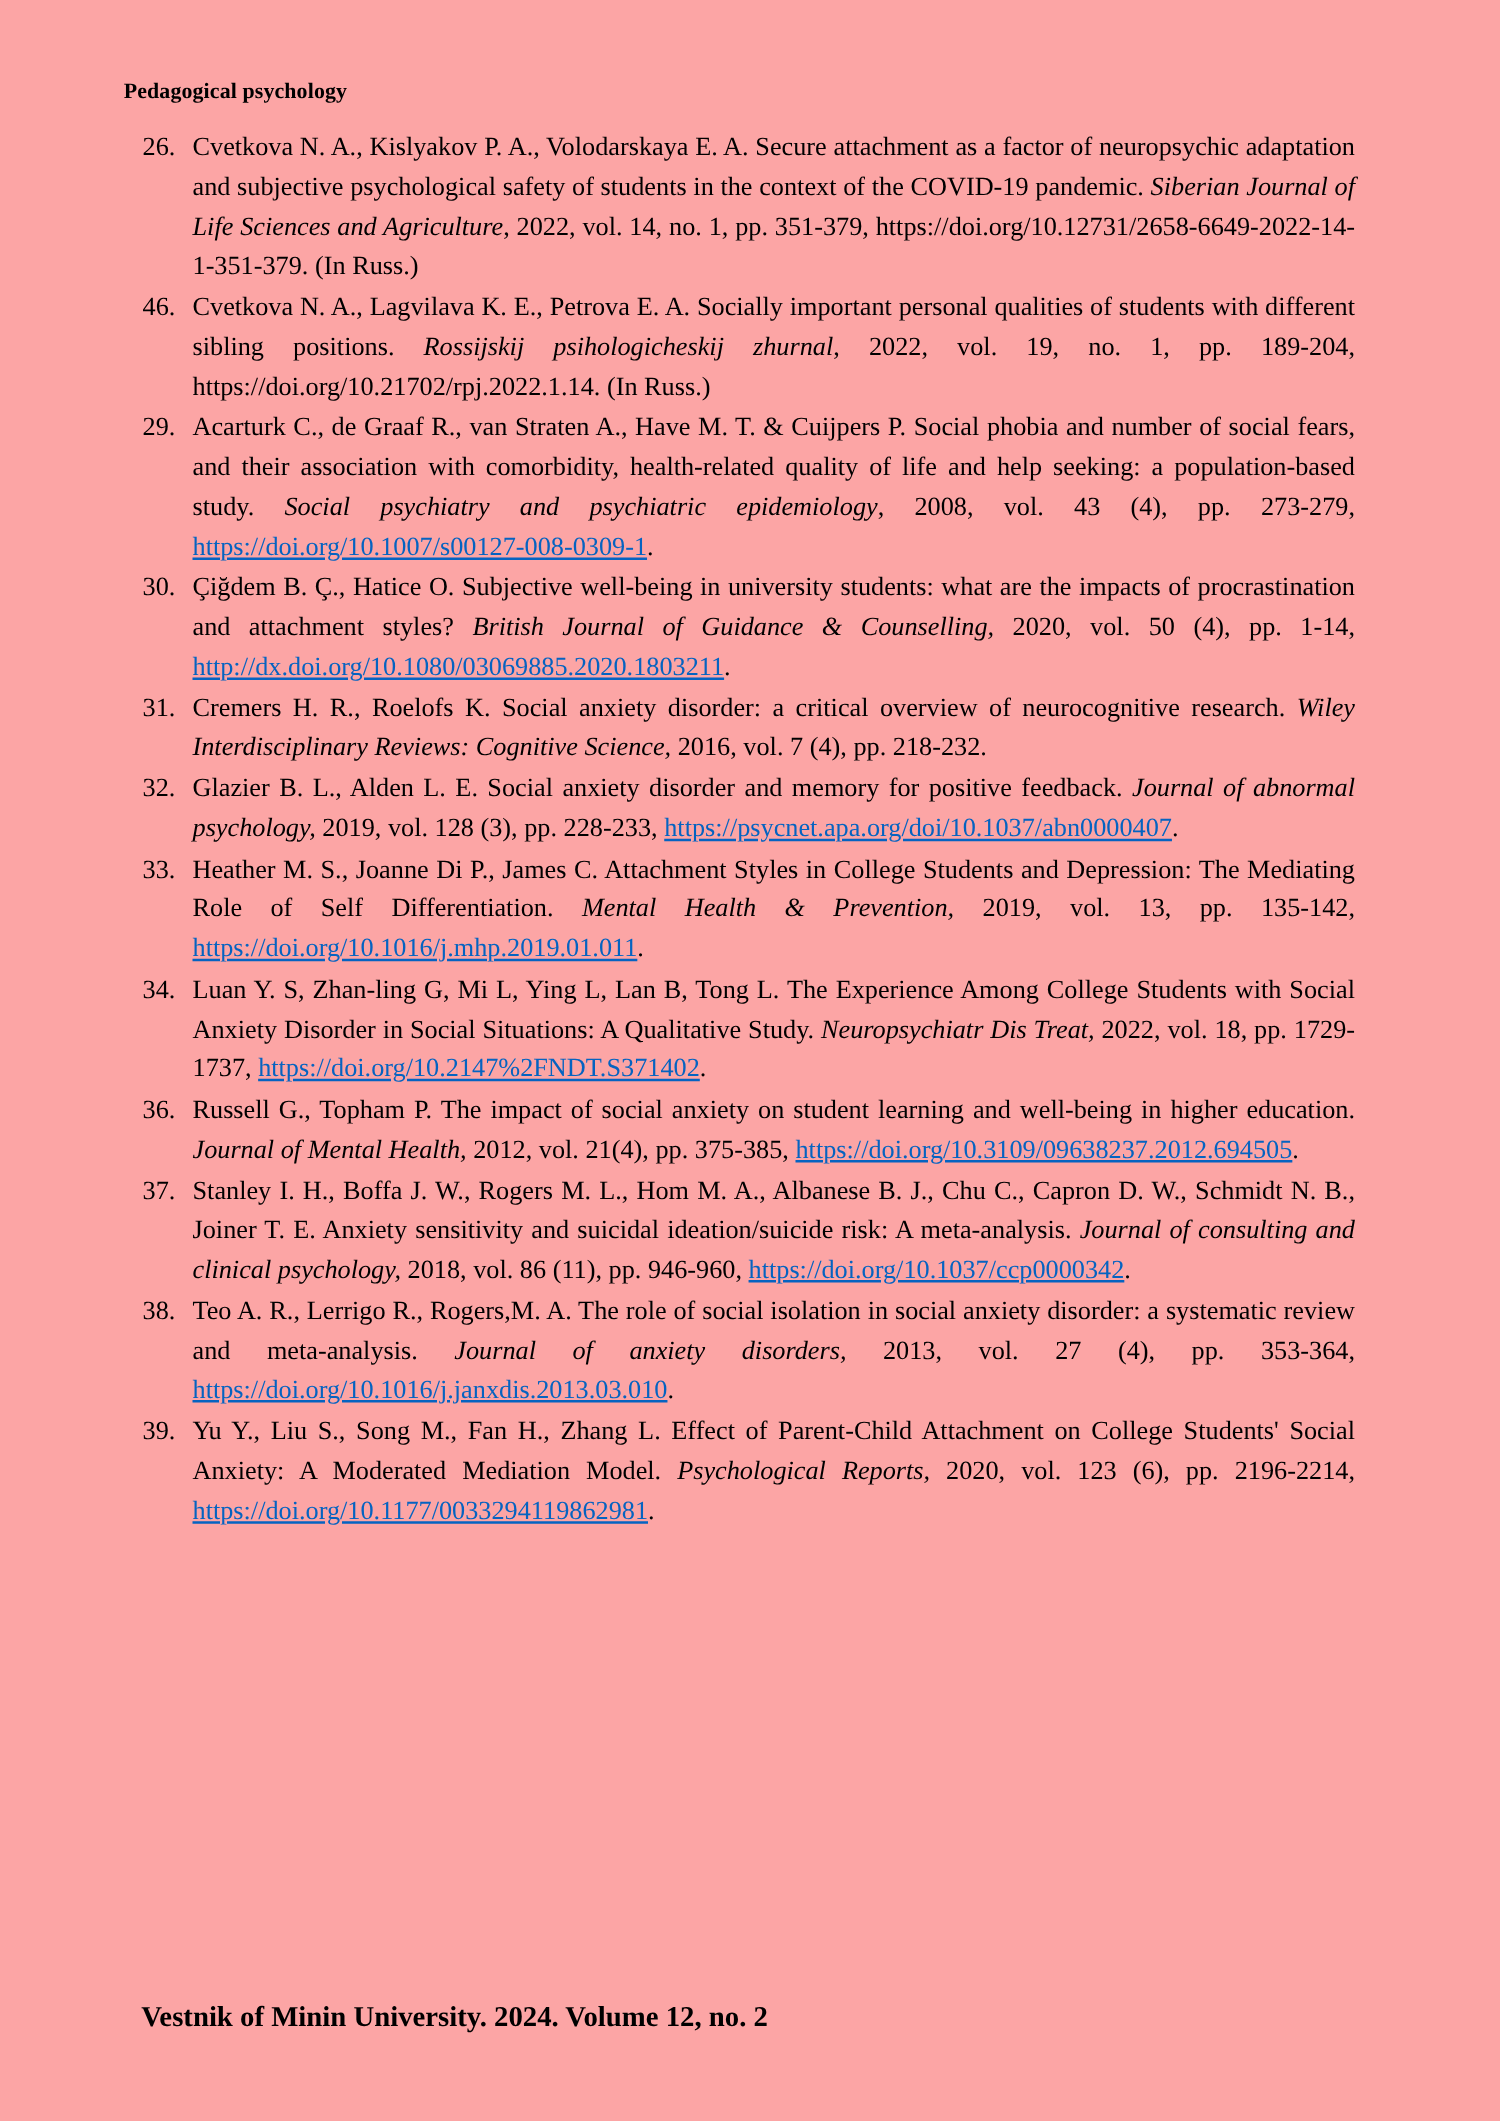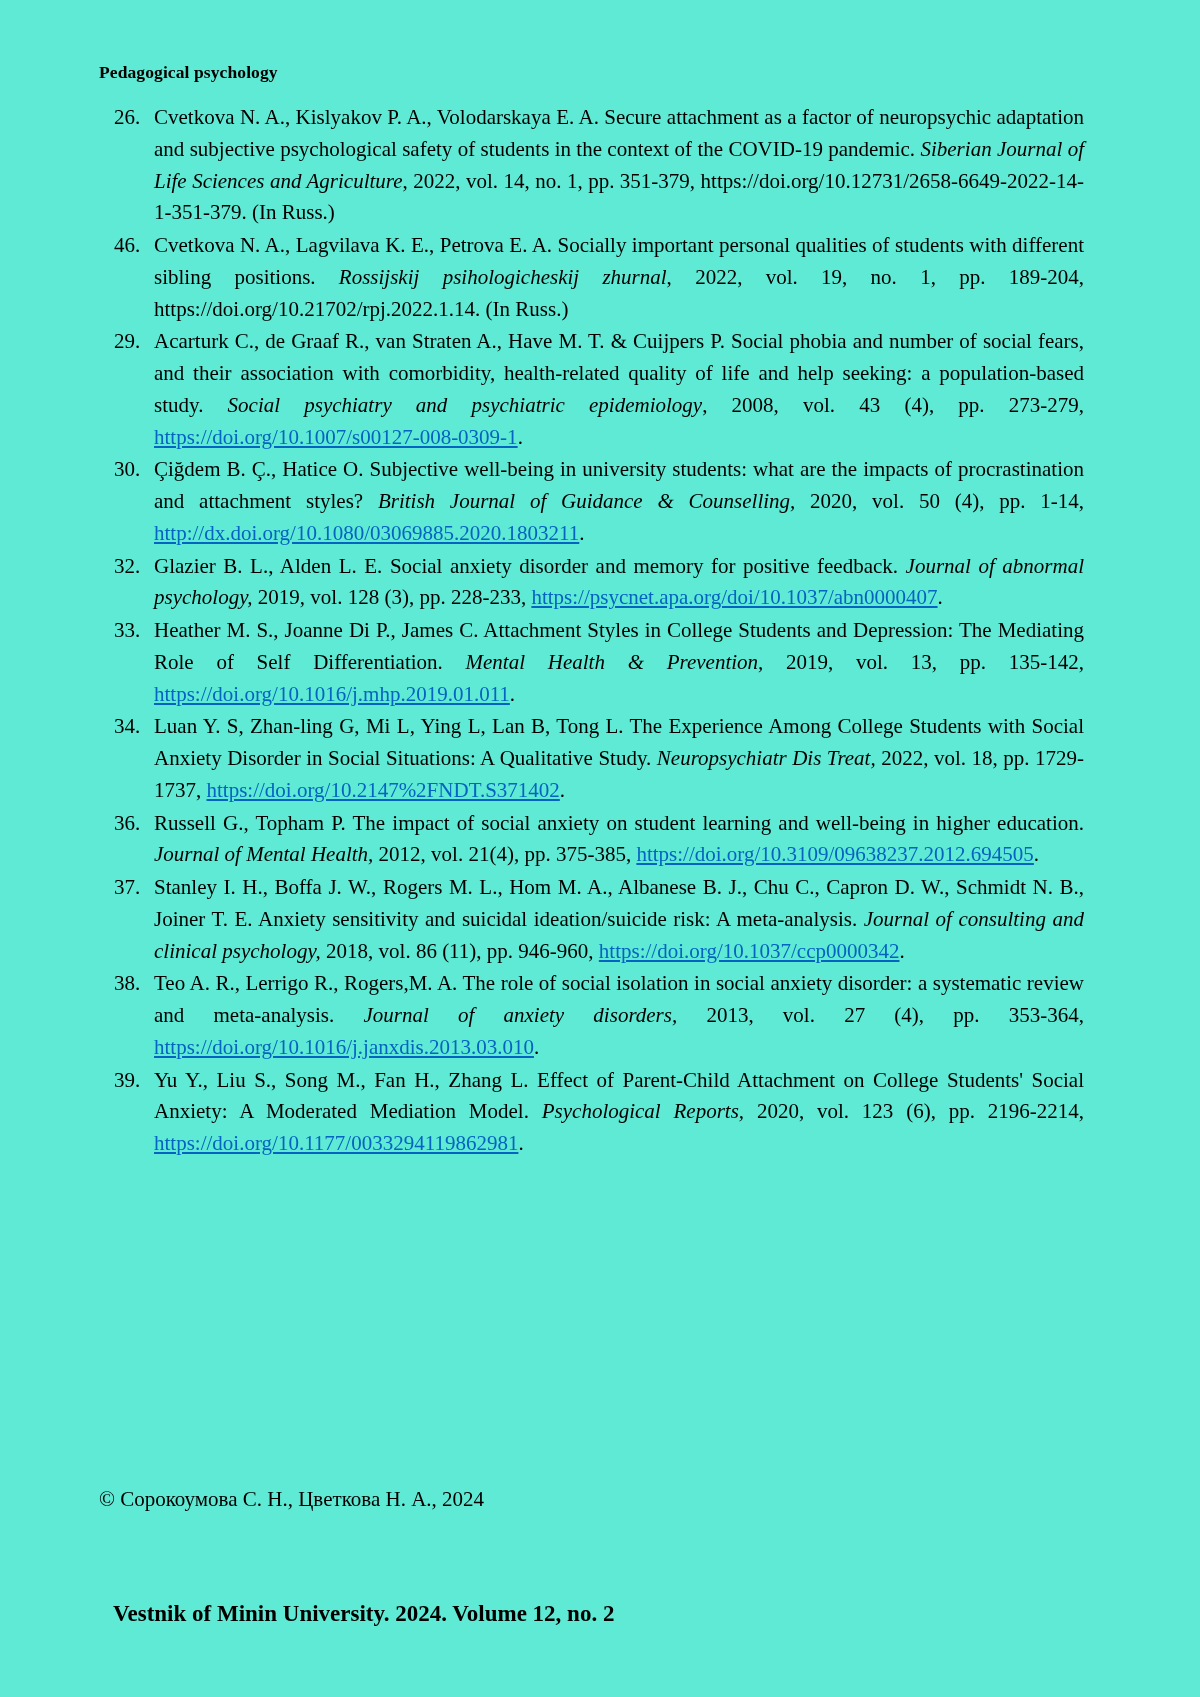--- a/index.html
+++ b/index.html
@@ -1,20 +1,20 @@
 <!DOCTYPE html>
 <html><head>
 <meta charset="utf-8">
 <style>
   html, body { margin: 0; padding: 0; background: #ffffff; }
   .page {
     position: relative;
     width: 1200px;
     height: 1697px;
-    background: #5eead4;
+    background: #fca5a5;
     color: #000000;
     font-family: "Liberation Serif", "DejaVu Serif", serif;
     overflow: hidden;
   }
   .running-head {
     position: absolute;
     left: 99px;
     top: 62px;
     font-size: 17.5px;
     font-weight: bold;
@@ -64,25 +64,25 @@
 <body>
 
 <div class="page">
   <div class="running-head">Pedagogical psychology</div>
 
   <div class="refs">
       <p class="ref"><span class="ref-num">26.</span><span class="normal">Cvetkova N. A., Kislyakov P. A., Volodarskaya E. A. Secure attachment as a factor of neuropsychic adaptation and subjective psychological safety of students in the context of the COVID-19 pandemic. </span><span class="italic">Siberian Journal of Life Sciences and Agriculture</span><span class="normal">, 2022, vol. 14, no. 1, pp. 351-379, https://doi.org/10.12731/2658-6649-2022-14-1-351-379. (In Russ.)</span></p>
       <p class="ref"><span class="ref-num">46.</span><span class="normal">Cvetkova N. A., Lagvilava K. E., Petrova E. A. Socially important personal qualities of students with different sibling positions. </span><span class="italic">Rossijskij psihologicheskij zhurnal</span><span class="normal">, 2022, vol. 19, no. 1, pp. 189-204, https://doi.org/10.21702/rpj.2022.1.14. (In Russ.)</span></p>
       <p class="ref"><span class="ref-num">29.</span><span class="normal">Acarturk C., de Graaf R., van Straten A., Have M. T. &amp; Cuijpers P. Social phobia and number of social fears, and their association with comorbidity, health-related quality of life and help seeking: a population-based study. </span><span class="italic">Social psychiatry and psychiatric epidemiology</span><span class="normal">, 2008, vol. 43 (4), pp. 273-279, </span><a class="ref-link" href="#" style="color: rgb(5, 99, 193);">https://doi.org/10.1007/s00127-008-0309-1</a><span class="normal">.</span></p>
       <p class="ref"><span class="ref-num">30.</span><span class="normal">Çiğdem B. Ç., Hatice O. Subjective well-being in university students: what are the impacts of procrastination and attachment styles? </span><span class="italic">British Journal of Guidance &amp; Counselling,</span><span class="normal"> 2020, vol. 50 (4), pp. 1-14, </span><a class="ref-link" href="#" style="color: rgb(5, 99, 193);">http://dx.doi.org/10.1080/03069885.2020.1803211</a><span class="normal">.</span></p>
+      <p class="ref"><span class="ref-num">31.</span><span class="normal">Cremers H. R., Roelofs K. Social anxiety disorder: a critical overview of neurocognitive research. </span><span class="italic">Wiley Interdisciplinary Reviews: Cognitive Science,</span><span class="normal"> 2016, vol. 7 (4), pp. 218-232.</span></p>
       <p class="ref"><span class="ref-num">32.</span><span class="normal">Glazier B. L., Alden L. E. Social anxiety disorder and memory for positive feedback. </span><span class="italic">Journal of abnormal psychology,</span><span class="normal"> 2019, vol. 128 (3), pp. 228-233, </span><a class="ref-link" href="#" style="color: rgb(5, 99, 193);">https://psycnet.apa.org/doi/10.1037/abn0000407</a><span class="normal">.</span></p>
       <p class="ref"><span class="ref-num">33.</span><span class="normal">Heather M. S., Joanne Di P., James C. Attachment Styles in College Students and Depression: The Mediating Role of Self Differentiation. </span><span class="italic">Mental Health &amp; Prevention,</span><span class="normal"> 2019, vol. 13, pp. 135-142, </span><a class="ref-link" href="#" style="color: rgb(5, 99, 193);">https://doi.org/10.1016/j.mhp.2019.01.011</a><span class="normal">.</span></p>
       <p class="ref"><span class="ref-num">34.</span><span class="normal">Luan Y. S, Zhan-ling G, Mi L, Ying L, Lan B, Tong L. The Experience Among College Students with Social Anxiety Disorder in Social Situations: A Qualitative Study. </span><span class="italic">Neuropsychiatr Dis Treat,</span><span class="normal"> 2022, vol. 18, pp. 1729-1737, </span><a class="ref-link" href="#" style="color: rgb(5, 99, 193);">https://doi.org/10.2147%2FNDT.S371402</a><span class="normal">.</span></p>
       <p class="ref"><span class="ref-num">36.</span><span class="normal">Russell G., Topham P. The impact of social anxiety on student learning and well-being in higher education. </span><span class="italic">Journal of Mental Health,</span><span class="normal"> 2012, vol. 21(4), pp. 375-385, </span><a class="ref-link" href="#" style="color: rgb(5, 99, 193);">https://doi.org/10.3109/09638237.2012.694505</a><span class="normal">.</span></p>
       <p class="ref"><span class="ref-num">37.</span><span class="normal">Stanley I. H., Boffa J. W., Rogers M. L., Hom M. A., Albanese B. J., Chu C., Capron D. W., Schmidt N. B., Joiner T. E. Anxiety sensitivity and suicidal ideation/suicide risk: A meta-analysis. </span><span class="italic">Journal of consulting and clinical psychology,</span><span class="normal"> 2018, vol. 86 (11), pp. 946-960, </span><a class="ref-link" href="#" style="color: rgb(5, 99, 193);">https://doi.org/10.1037/ccp0000342</a><span class="normal">.</span></p>
       <p class="ref"><span class="ref-num">38.</span><span class="normal">Teo A. R., Lerrigo R., Rogers,M. A. The role of social isolation in social anxiety disorder: a systematic review and meta-analysis. </span><span class="italic">Journal of anxiety disorders,</span><span class="normal"> 2013, vol. 27 (4), pp. 353-364, </span><a class="ref-link" href="#" style="color: rgb(5, 99, 193);">https://doi.org/10.1016/j.janxdis.2013.03.010</a><span class="normal">.</span></p>
       <p class="ref"><span class="ref-num">39.</span><span class="normal">Yu Y., Liu S., Song M., Fan H., Zhang L. Effect of Parent-Child Attachment on College Students' Social Anxiety: A Moderated Mediation Model. </span><span class="italic">Psychological Reports,</span><span class="normal"> 2020, vol. 123 (6), pp. 2196-2214, </span><a class="ref-link" href="#" style="color: rgb(5, 99, 193);">https://doi.org/10.1177/0033294119862981</a><span class="normal">.</span></p>
     </div>
 
-  <div class="copyright">© Сорокоумова С. Н., Цветкова Н. А., 2024</div>
 
   <div class="journal-footer">Vestnik of Minin University. 2024. Volume 12, no. 2</div>
 </div>
 
 </body></html>

